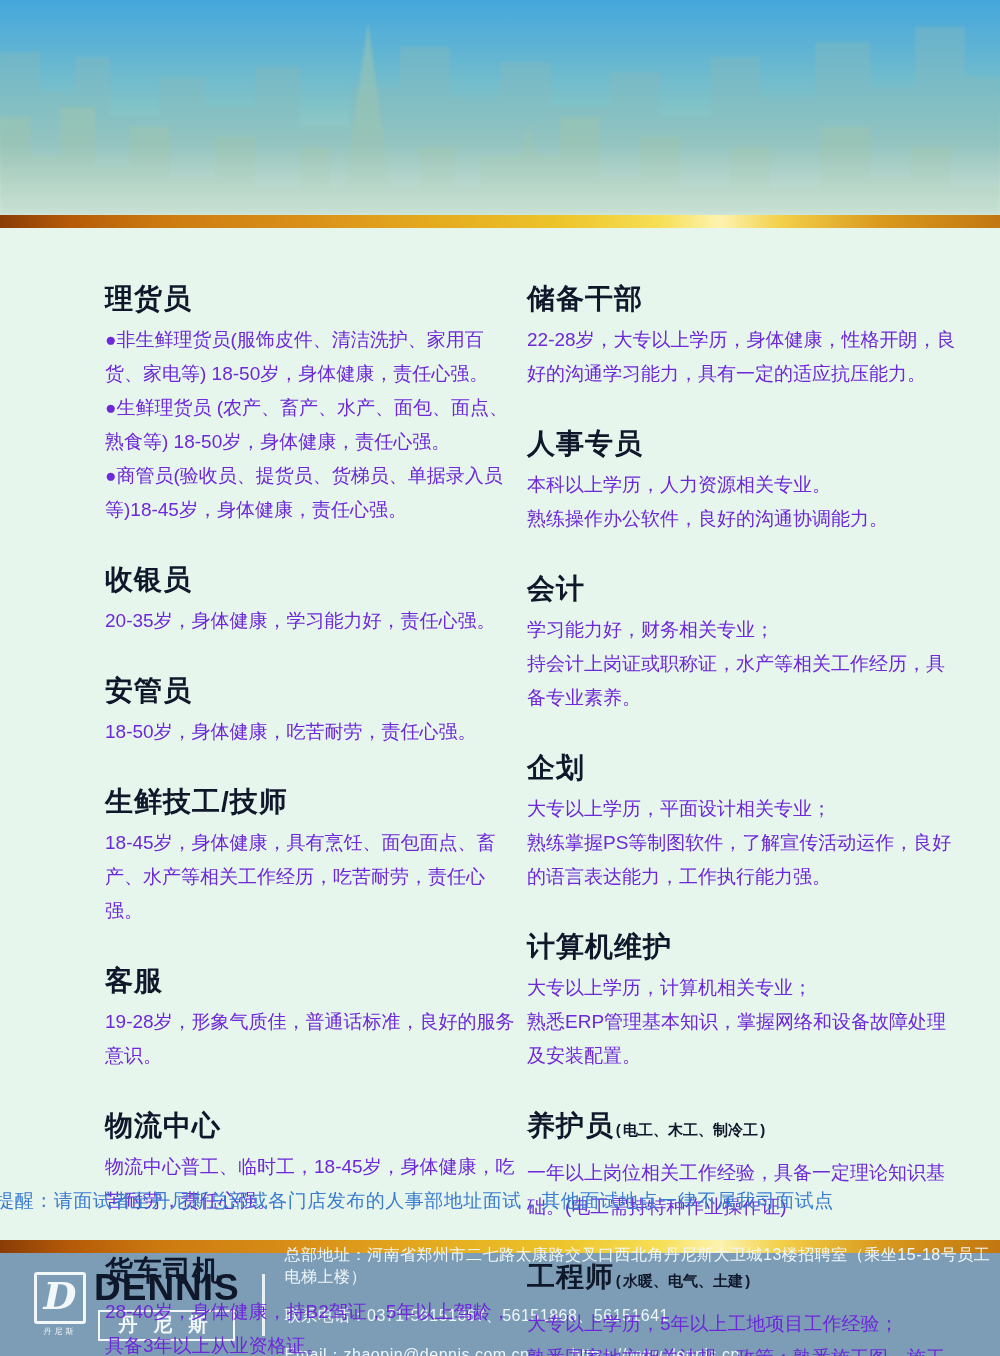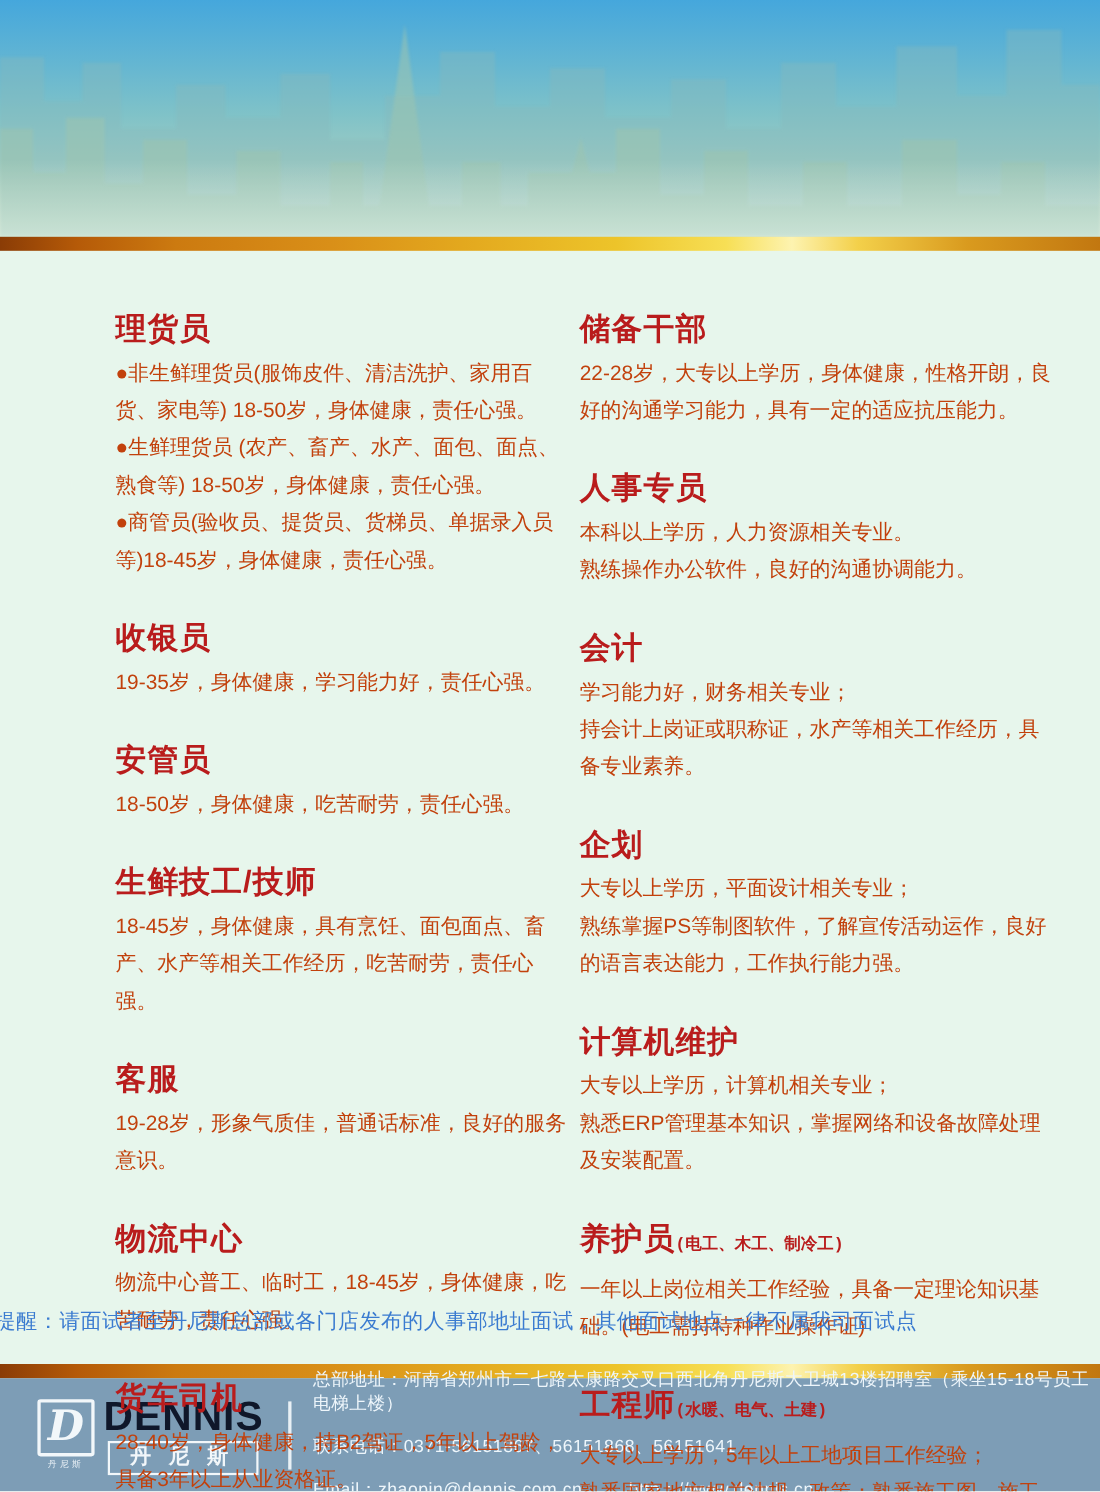--- a/index.html
+++ b/index.html
@@ -20,23 +20,23 @@
     background:linear-gradient(180deg,rgba(231,246,236,0) 0%,rgba(231,246,236,.55) 100%);}
   .gold-bar{height:13px;
     background:linear-gradient(90deg,#8a3c06 0%,#b55a08 7%,#cc7a10 16%,var(--gold-mid) 30%,#e3a81e 42%,#edc42a 56%,#f7df55 66%,var(--gold-light) 72%,#f3d04a 78%,#d99a1e 88%,#c27710 100%);}
 
   
   .main{height:1012px;position:relative;padding:54px 0 0 105px;}
   .columns{display:flex;}
   .col-left{width:412px;margin-right:10px;}
   .col-right{width:430px;}
   .job{margin-bottom:36px;}
-  .job-title{font-size:28px;font-weight:bold;color:#b91c1c;line-height:34px;margin-bottom:7px;letter-spacing:1px;}
+  .job-title{font-size:28px;font-weight:bold;color:#0f172a;line-height:34px;margin-bottom:7px;letter-spacing:1px;}
   .title-suffix{font-size:15px;font-weight:bold;letter-spacing:0;font-family:Liberation Mono, monospace;}
-  .job-desc{font-size:19px;line-height:34px;color:#c2410c;word-break:break-all;}
+  .job-desc{font-size:19px;line-height:34px;color:#6d28d9;word-break:break-all;}
   .desc-note{font-size:19px;}
   .notice{position:absolute;left:0;bottom:26px;width:1000px;margin-left:-105px;text-align:center;
     font-size:19px;color:var(--notice-color);letter-spacing:.5px;}
 
   
   .footer{height:103px;background:var(--footer-bg);display:flex;align-items:center;padding-left:34px;}
   .logo{display:flex;align-items:center;}
   .logo-mark-wrap{display:flex;flex-direction:column;align-items:center;margin-right:8px;}
   .logo-mark{width:52px;height:52px;border:3px solid #f2f7fa;border-radius:3px;display:flex;align-items:center;justify-content:center;}
   .logo-mark span{font-family:"DejaVu Serif","Liberation Serif",serif;font-style:italic;font-weight:bold;
@@ -70,21 +70,21 @@
 
         <section class="job">
           <h2 class="job-title">理货员</h2>
           <p class="job-desc">●非生鲜理货员(服饰皮件、清洁洗护、家用百货、家电等) 18-50岁，身体健康，责任心强。</p>
           <p class="job-desc">●生鲜理货员 (农产、畜产、水产、面包、面点、熟食等) 18-50岁，身体健康，责任心强。</p>
           <p class="job-desc">●商管员(验收员、提货员、货梯员、单据录入员等)18-45岁，身体健康，责任心强。</p>
         </section>
 
         <section class="job">
           <h2 class="job-title">收银员</h2>
-          <p class="job-desc">19-35岁，身体健康，学习能力好，责任心强。</p>
+          <p class="job-desc">20-35岁，身体健康，学习能力好，责任心强。</p>
         </section>
 
         <section class="job">
           <h2 class="job-title">安管员</h2>
           <p class="job-desc">18-50岁，身体健康，吃苦耐劳，责任心强。</p>
         </section>
 
         <section class="job">
           <h2 class="job-title">生鲜技工/技师</h2>
           <p class="job-desc">18-45岁，身体健康，具有烹饪、面包面点、畜产、水产等相关工作经历，吃苦耐劳，责任心强。</p>

